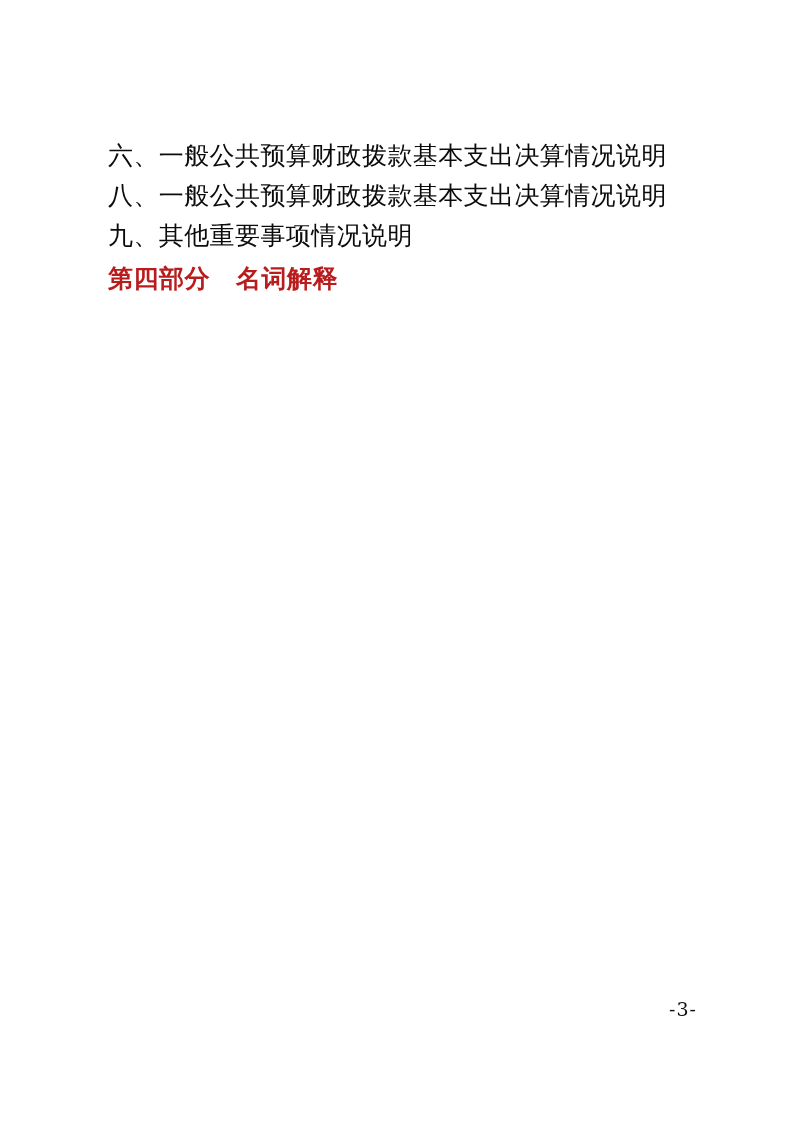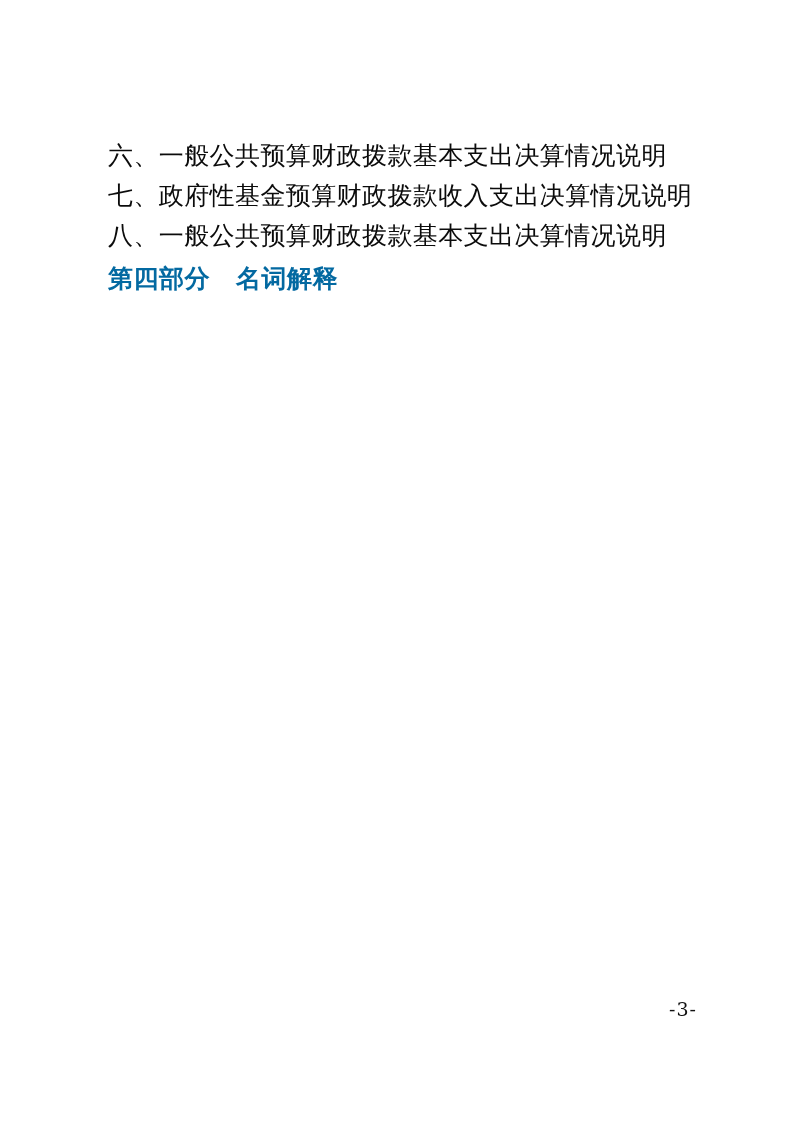--- a/index.html
+++ b/index.html
@@ -38,21 +38,21 @@
     letter-spacing: 0.4px;
     white-space: nowrap;
     color: #0b0b0b;
   }
 
   .part-heading {
     font-size: 25px;
     line-height: 42px;
     font-weight: bold;
     white-space: nowrap;
-    color: #0369a1;
+    color: #b91c1c;
     margin-top: 2px;
     letter-spacing: 0.5px;
   }
 
   .part-heading .gap {
     display: inline-block;
     width: 26px;
   }
 
   .page-number {
@@ -66,22 +66,22 @@
   }
 </style>
 </head>
 <body>
 
 <div class="page">
 
   <div class="content">
 
     <div class="toc-line">六、一般公共预算财政拨款基本支出决算情况说明</div>
-    <div class="toc-line">七、政府性基金预算财政拨款收入支出决算情况说明</div>
     <div class="toc-line">八、一般公共预算财政拨款基本支出决算情况说明</div>
+    <div class="toc-line">九、其他重要事项情况说明</div>
 
     <div class="part-heading">
       <span>第四部分</span><span class="gap"></span><span>名词解释</span>
     </div>
 
   </div>
 
   <div class="page-number">-3-</div>
 
 </div>

